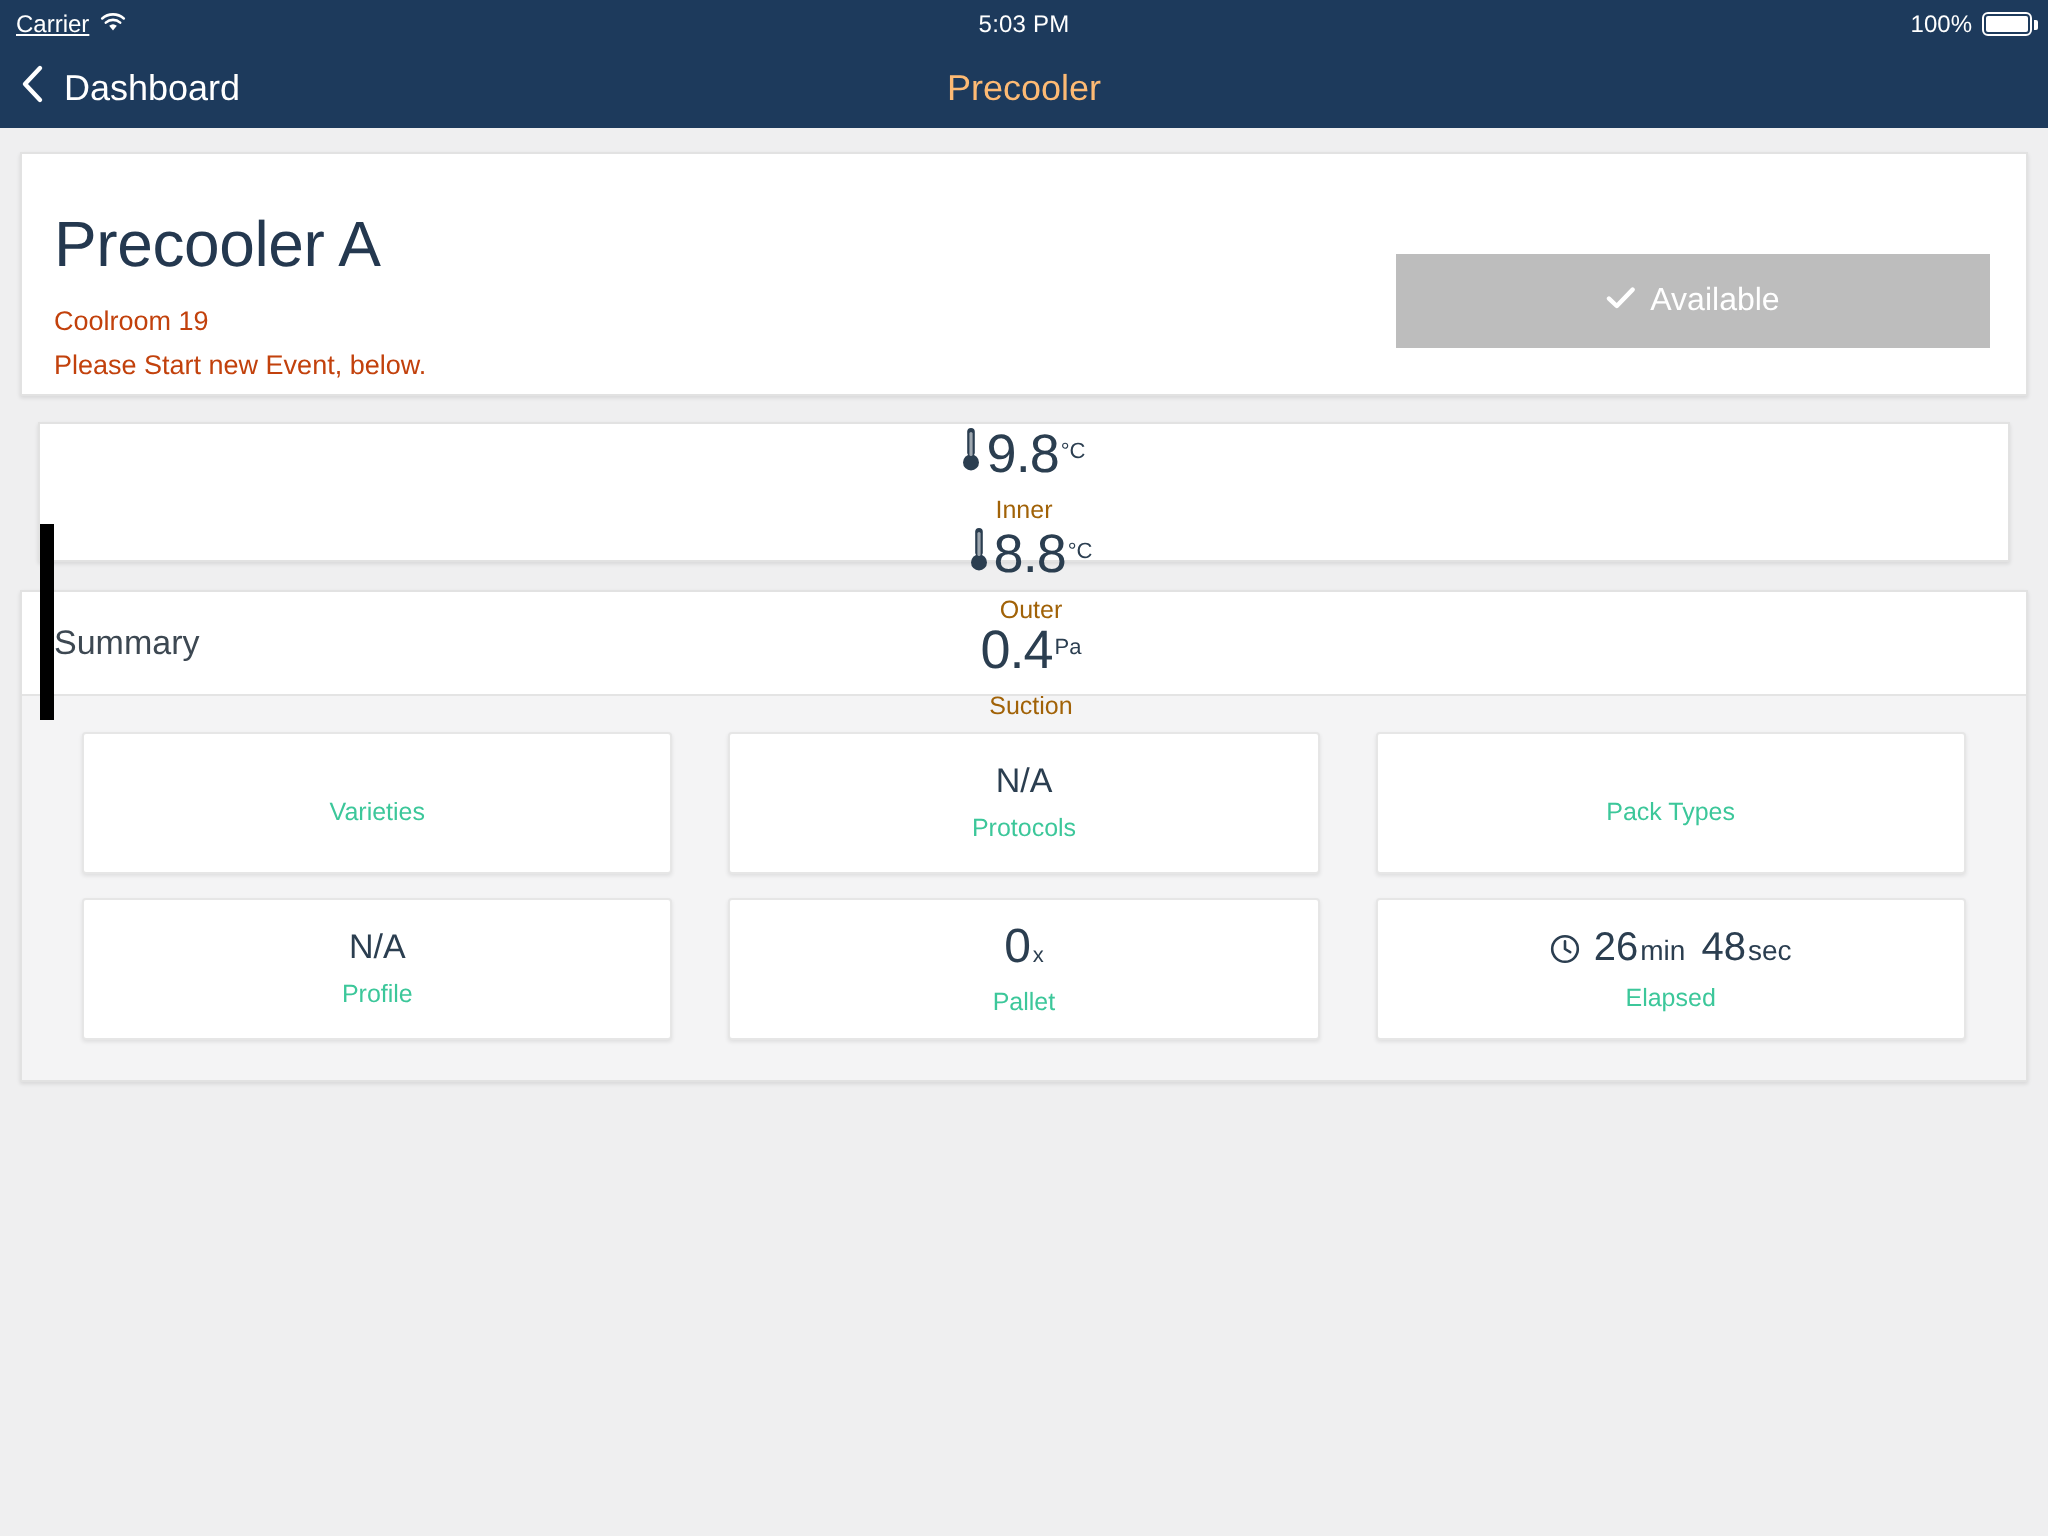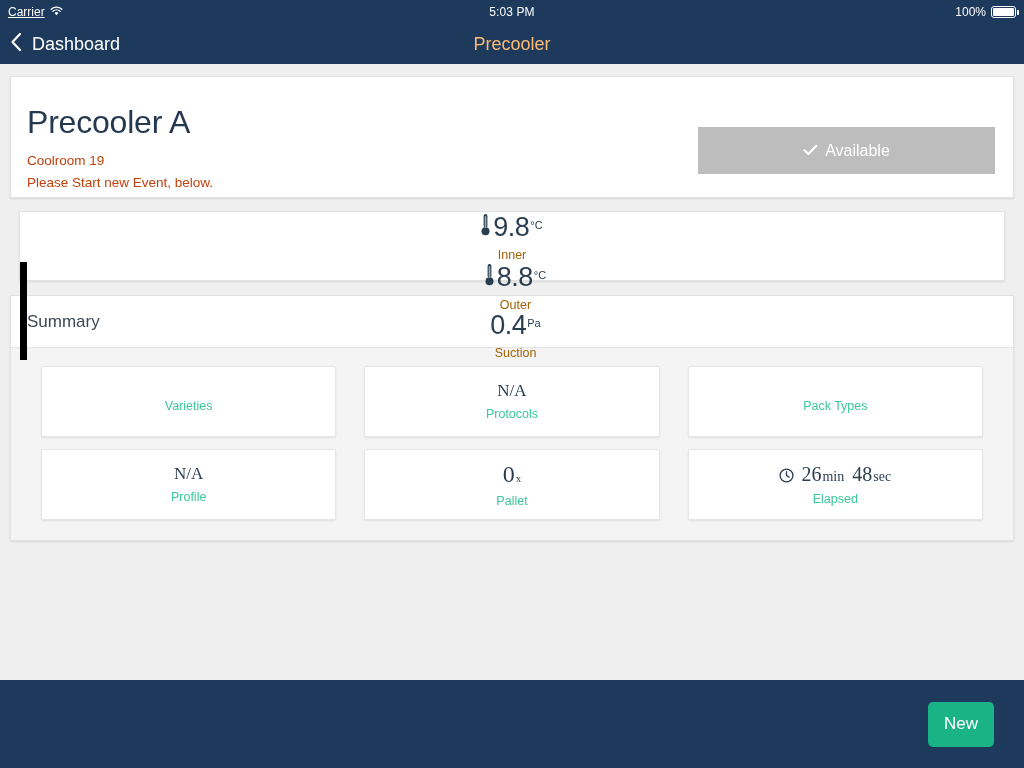--- a/index.html
+++ b/index.html
@@ -118,21 +118,21 @@
     gap: 12px 28px;
   }
   .tile {
     background: #fff; border: 1px solid #e6e6e6; border-radius: 2px;
     box-shadow: 0 1px 2px rgba(0,0,0,.09);
     height: 71px; display: flex; flex-direction: column;
     align-items: center; justify-content: center;
   }
   .tile-value {
     font-size: 17px; color: #2b3e50; line-height: 1;
-    display: flex; align-items: baseline; justify-content: center; font-family: Liberation Serif, serif;
+    display: flex; align-items: baseline; justify-content: center;
   }
   .tile-value.big { font-size: 24px; }
   .tile-value:empty { display: none; }
   .tile-label { font-size: 12.5px; color: #3cc79a; margin-top: 8px; }
   .tile-unit { font-size: 11px; color: #2b3e50; margin-left: 1px; }
   .clock-ic { margin-right: 7px; position: relative; top: 2px; }
   .seg { display: flex; align-items: baseline; }
   .seg + .seg { margin-left: 8px; }
   .seg-num { font-size: 20px; color: #2b3e50; line-height: 1; }
   .seg-unit { font-size: 14px; color: #2b3e50; margin-left: 1px; }
@@ -298,17 +298,14 @@
             </span>
           </div>
           <div class="tile-label">Elapsed</div>
         </div>
 
       </div>
     </div>
 
   </div>
 
-  <div class="toolbar">
-    <button class="new-btn">New</button>
-  </div>
 
 </div>
 
 </body></html>

